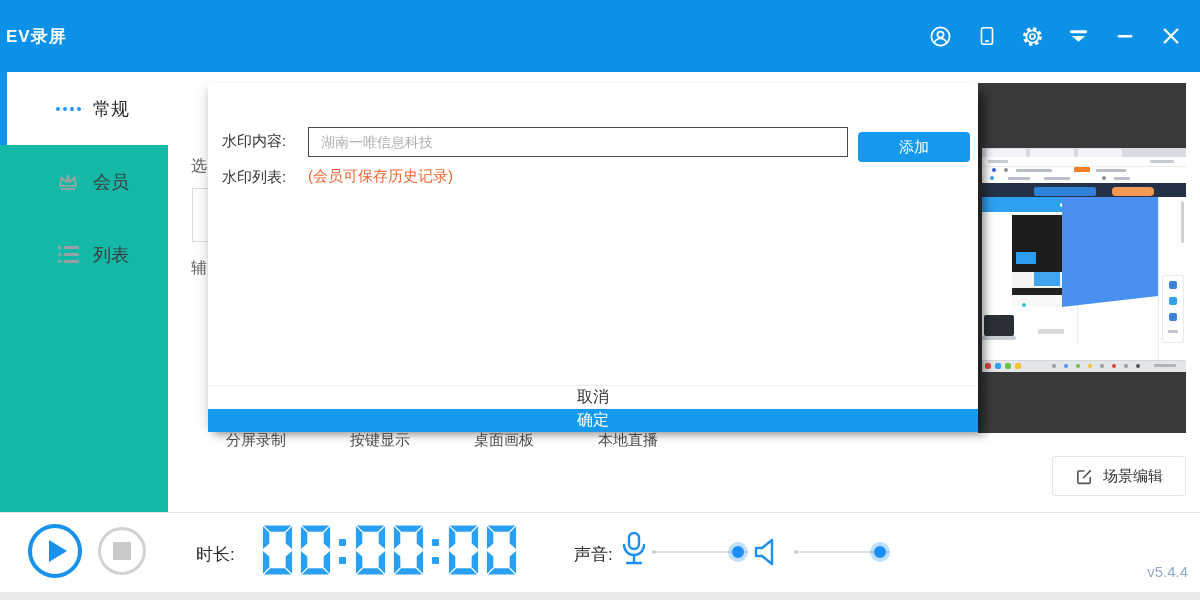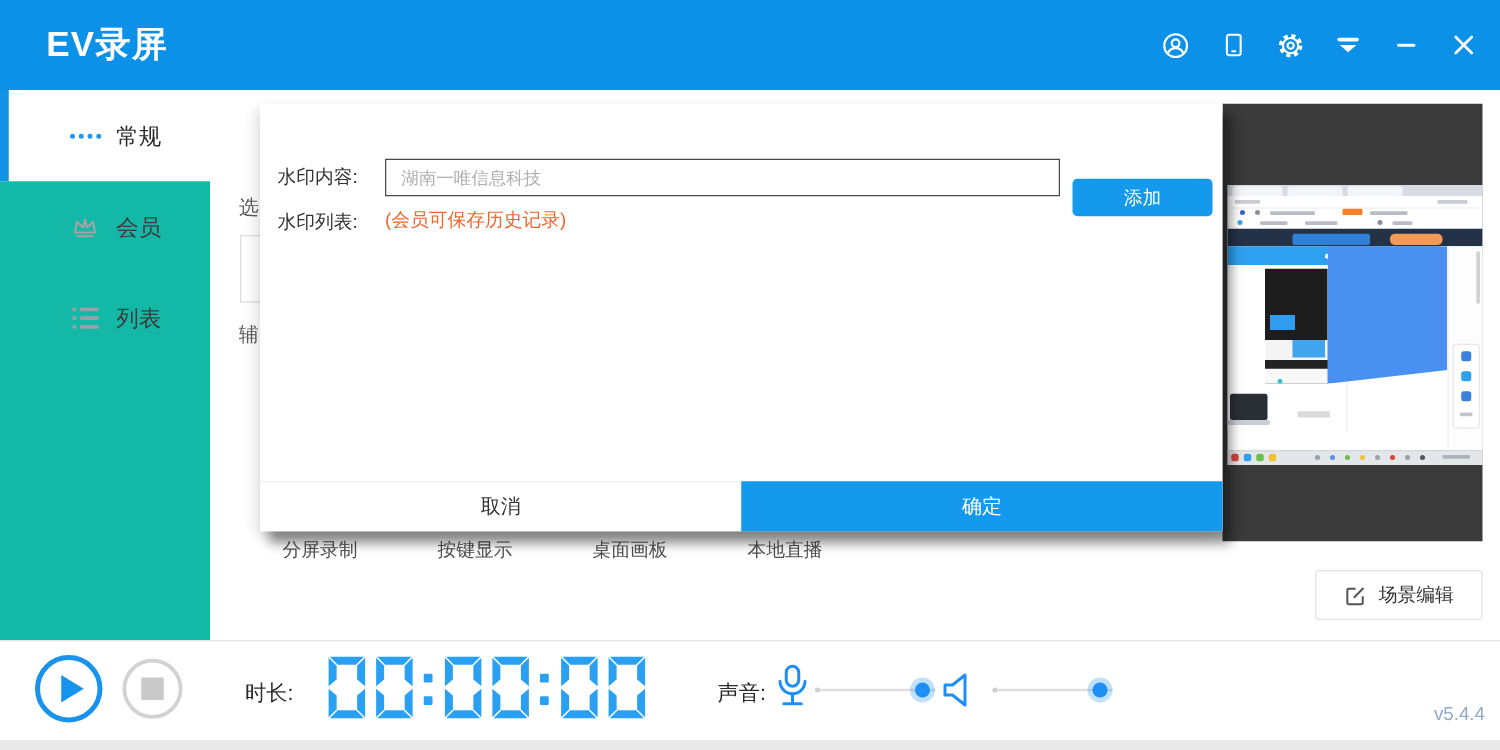--- a/index.html
+++ b/index.html
@@ -3,21 +3,21 @@
 <meta charset="utf-8">
 <style>
   html,body{margin:0;padding:0;}
   body{
     width:1200px;height:600px;position:relative;overflow:hidden;
     font-family:"Liberation Sans","DejaVu Sans",sans-serif;
     background:#ffffff;-webkit-font-smoothing:antialiased;
   }
   
   .titlebar{position:absolute;left:0;top:0;width:1200px;height:72px;background:#0b91e8;display:flex;align-items:center;}
-  .app-title{color:#fff;font-size:28px;font-weight:bold;margin-left:37px;letter-spacing:1px;}
+  .app-title{color:#fff;font-size:17px;font-weight:bold;margin-left:6px;letter-spacing:1px;}
   .tb-icons{position:absolute;right:18px;top:0;height:72px;display:flex;align-items:center;gap:23px;}
   .tb-icon{width:23px;height:23px;display:flex;align-items:center;justify-content:center;cursor:pointer;}
   .tb-icon svg{display:block;}
   
   .sidebar{position:absolute;left:0;top:72px;width:168px;height:440px;background:#14b8a6;}
   .side-item{position:relative;height:73px;display:flex;align-items:center;padding-left:56px;box-sizing:border-box;cursor:pointer;}
   .side-item.active{background:#ffffff;}
   .side-item.active::before{content:"";position:absolute;left:0;top:0;width:7px;height:100%;background:#1292e4;}
   .side-item .s-icon{width:24px;height:24px;margin-right:13px;display:flex;align-items:center;justify-content:center;}
   .side-item .s-label{font-size:18px;color:#3c3c3c;}
@@ -71,24 +71,24 @@
   
   .modal{position:absolute;left:208px;top:83px;width:770px;height:342px;background:#fff;z-index:20;
          box-shadow:7px 9px 9px rgba(0,0,0,0.45),-3px 4px 10px rgba(0,0,0,0.12);}
   .modal-head{position:absolute;left:0;top:0;width:100%;height:30px;background:#0f97ea;display:flex;align-items:center;box-sizing:border-box;padding:0 14px;}
   .modal-title{color:#fff;font-size:15px;}
   .modal-close{margin-left:auto;width:16px;height:16px;cursor:pointer;display:flex;align-items:center;justify-content:center;}
   .m-row1{position:absolute;left:0;top:44px;width:100%;height:30px;}
   .m-label{position:absolute;left:14px;top:5px;font-size:15px;color:#333;}
   .m-input{position:absolute;left:100px;top:0;width:540px;height:30px;border:1px solid #4a4a4a;box-sizing:border-box;font-size:14px;color:#333;padding:0 12px;outline:none;font-family:inherit;}
   .m-input::placeholder{color:#aeaeae;}
-  .m-add{position:absolute;left:650px;top:16px;width:112px;height:30px;background:#1499ec;border:none;border-radius:4px;color:#fff;font-size:15px;cursor:pointer;font-family:inherit;}
+  .m-add{position:absolute;left:650px;top:5px;width:112px;height:30px;background:#1499ec;border:none;border-radius:4px;color:#fff;font-size:15px;cursor:pointer;font-family:inherit;}
   .m-row2{position:absolute;left:0;top:80px;width:100%;height:22px;}
   .m-hint{position:absolute;left:100px;top:4px;font-size:15px;color:#f0662c;}
-  .modal-foot{position:absolute;left:0;bottom:0;width:100%;height:40px;display:flex;}
+  .modal-foot{position:absolute;left:0;bottom:0;width:100%;height:40px;display:flex;flex-direction:column;}
   .m-cancel{flex:1;background:#fff;border:none;border-top:1px solid #f0f0f0;font-size:16px;color:#333;cursor:pointer;font-family:inherit;}
   .m-ok{flex:1;background:#1499ec;border:none;font-size:16px;color:#fff;cursor:pointer;font-family:inherit;}
   
   .bottombar{position:absolute;left:0;top:512px;width:1200px;height:80px;background:#fff;border-top:1px solid #e4e4e4;box-sizing:border-box;}
   .bottom-strip{position:absolute;left:0;top:592px;width:1200px;height:8px;background:#e9e9e9;}
   .play-btn{position:absolute;left:28px;top:524px;width:54px;height:54px;border:4px solid #1793ee;border-radius:50%;box-sizing:border-box;background:#fff;cursor:pointer;display:flex;align-items:center;justify-content:center;}
   .play-tri{width:0;height:0;border-left:18px solid #1793ee;border-top:11px solid transparent;border-bottom:11px solid transparent;margin-left:5px;}
   .stop-btn{position:absolute;left:98px;top:527px;width:48px;height:48px;border:3px solid #d2d2d2;border-radius:50%;box-sizing:border-box;background:#fff;cursor:pointer;display:flex;align-items:center;justify-content:center;}
   .stop-sq{width:18px;height:18px;background:#c9c9c9;border-radius:1px;}
   .bb-label{position:absolute;top:543px;font-size:17px;color:#2b2b2b;}

